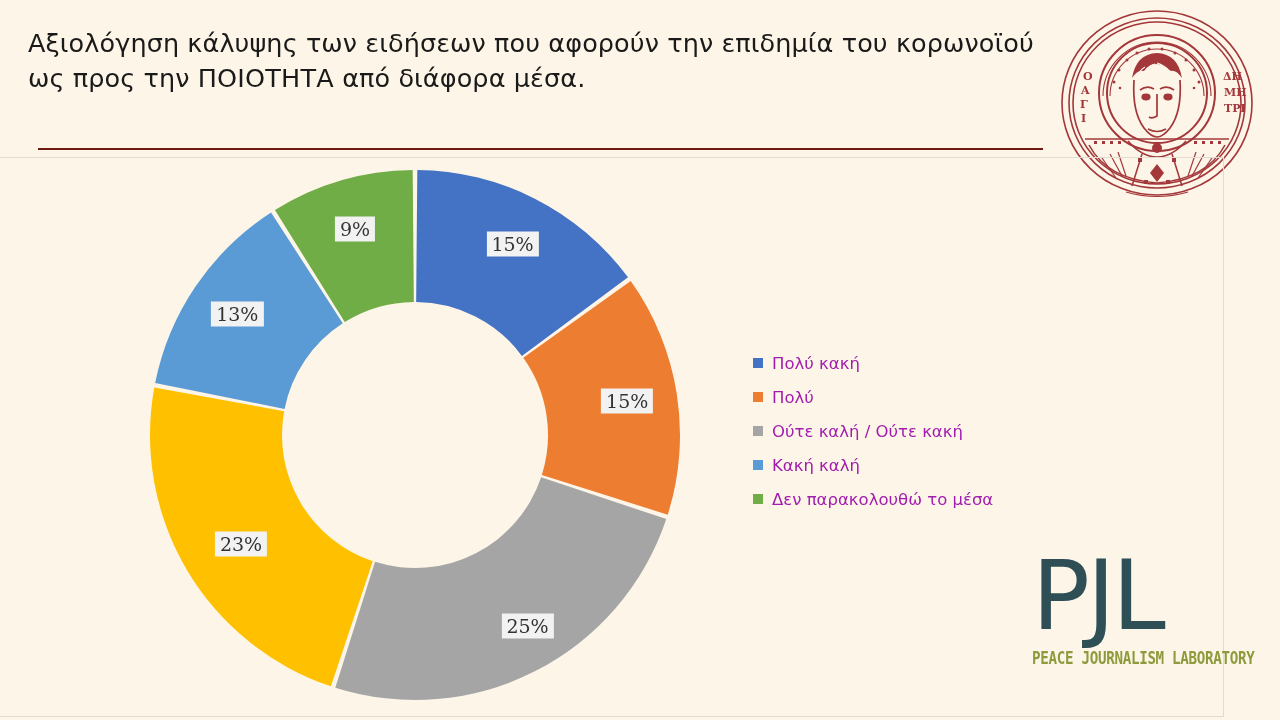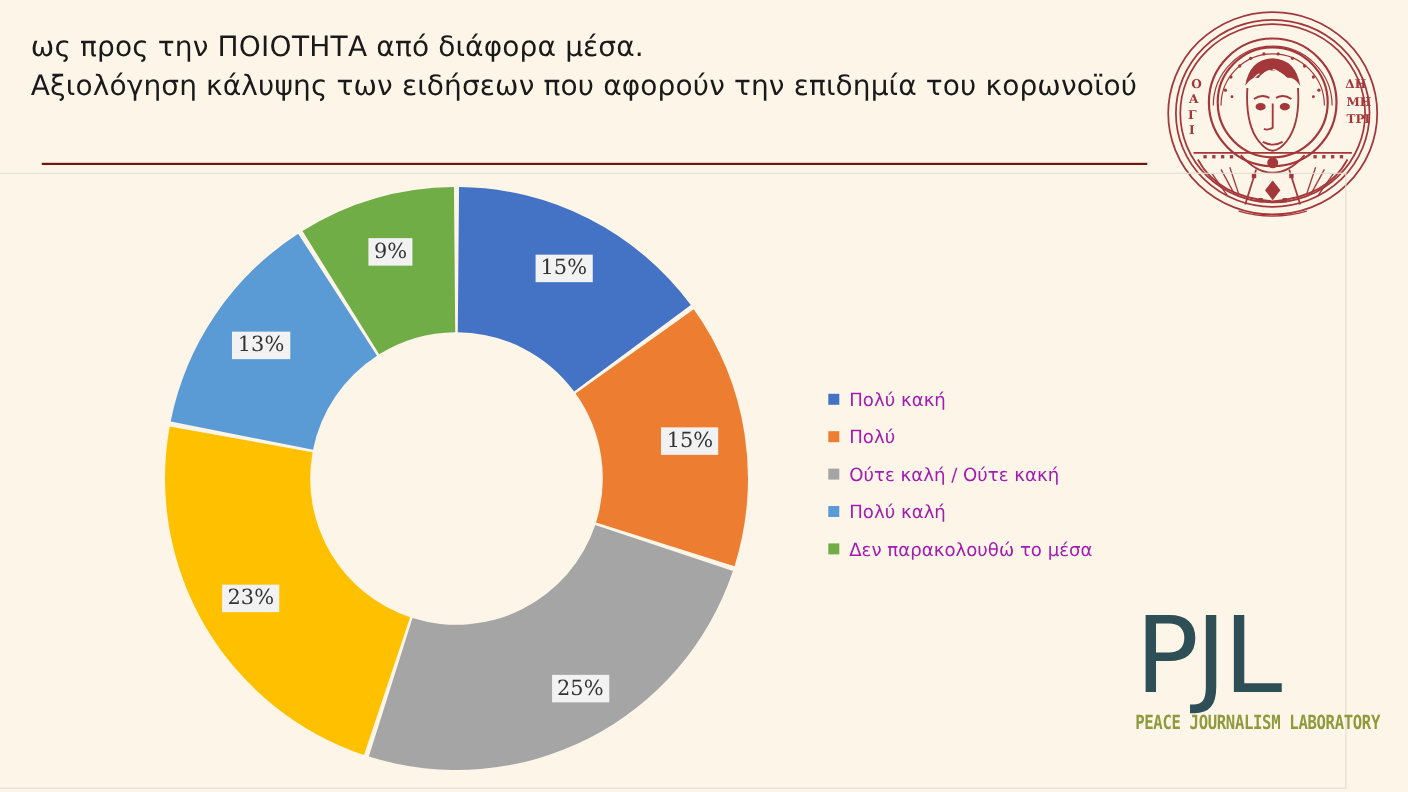--- a/index.html
+++ b/index.html
@@ -145,22 +145,22 @@
     margin-top: 4px;
     white-space: nowrap;
     transform: scaleY(1.25);
     transform-origin: left top;
   }
 </style>
 </head>
 <body>
 
 <div id="title-block">
+  <div class="title-line l1">Αξιολόγηση κάλυψης των ειδήσεων που αφορούν την επιδημία του κορωνοϊού</div>
   <div class="title-line l2"><span>ως προς την </span><span class="caps">ΠΟΙΟΤΗΤΑ</span><span> από διάφορα μέσα.</span></div>
-  <div class="title-line l1">Αξιολόγηση κάλυψης των ειδήσεων που αφορούν την επιδημία του κορωνοϊού</div>
 </div>
 <div id="title-rule"></div>
 
 <div id="auth-seal">
   <svg viewBox="0 0 198 190" width="198" height="190" aria-hidden="true">
     <g fill="none" stroke="#A3373A" stroke-width="1.6">
       <ellipse cx="99" cy="95" rx="95" ry="92"></ellipse>
       <ellipse cx="99" cy="95" rx="88" ry="85"></ellipse>
       <ellipse cx="99" cy="95" rx="84" ry="81"></ellipse>
     </g>
@@ -264,42 +264,42 @@
           <path d="M 521.3057686296428 354.0857339473494 A 265 265 0 0 1 190.3129631313675 522.7349919482801 L 230.0061286659316 396.8443544495142 A 133 133 0 0 0 396.1270461424245 312.2015193018773 Z" fill="#A5A5A5"></path>
           <path d="M 185.91426605265048 521.3057686296428 A 265 265 0 0 1 9.270464947611458 222.6174129941674 L 139.14328995483896 246.21930538952552 A 133 133 0 0 0 227.7984806981227 396.1270461424245 Z" fill="#FFC000"></path>
           <path d="M 10.137115485147604 218.07427177573268 A 265 265 0 0 1 126.05877076307229 47.5007358983805 L 197.7577981565608 158.33055801692305 A 133 133 0 0 0 139.57825041330048 243.93916281574508 Z" fill="#5B9BD5"></path>
           <path d="M 129.963841298578 45.02250277827753 A 265 265 0 0 1 267.687468092931 5.01009038799458 L 268.83937077871633 137.0050642324652 A 133 133 0 0 0 199.7177014819278 157.08676554532417 Z" fill="#70AD47"></path>
         </g>
     </svg>
     <div id="donut-labels">
         <div class="slice-label" style="left: 367.535px; top: 78.5762px;">15%</div>
         <div class="slice-label" style="left: 482.195px; top: 236.392px;">15%</div>
         <div class="slice-label" style="left: 367.535px; top: 461.424px; margin-left: 15px;">25%</div>
-        <div class="slice-label" style="left: 83px; top: 379.362px;">23%</div>
+        <div class="slice-label" style="left: 96px; top: 379.362px;">23%</div>
         <div class="slice-label" style="left: 92.31px; top: 149.242px;">13%</div>
         <div class="slice-label" style="left: 210.062px; top: 63.6905px;">9%</div>
       </div>
   </div>
 
   <div id="legend">
       <div class="legend-row">
         <span class="legend-swatch" style="background: rgb(68, 114, 196);"></span>
         <span class="legend-text">Πολύ κακή</span>
       </div>
       <div class="legend-row">
         <span class="legend-swatch" style="background: rgb(237, 125, 49);"></span>
         <span class="legend-text">Πολύ</span>
       </div>
       <div class="legend-row">
         <span class="legend-swatch" style="background: rgb(165, 165, 165);"></span>
         <span class="legend-text">Ούτε καλή / Ούτε κακή</span>
       </div>
       <div class="legend-row">
         <span class="legend-swatch" style="background: rgb(91, 155, 213);"></span>
-        <span class="legend-text">Πολύ καλή</span>
+        <span class="legend-text">Κακή καλή</span>
       </div>
       <div class="legend-row">
         <span class="legend-swatch" style="background: rgb(112, 173, 71);"></span>
         <span class="legend-text">Δεν παρακολουθώ το μέσα</span>
       </div>
     </div>
 </div>
 
 <div id="pjl-logo">
   <div id="pjl-mark">PJL</div>

